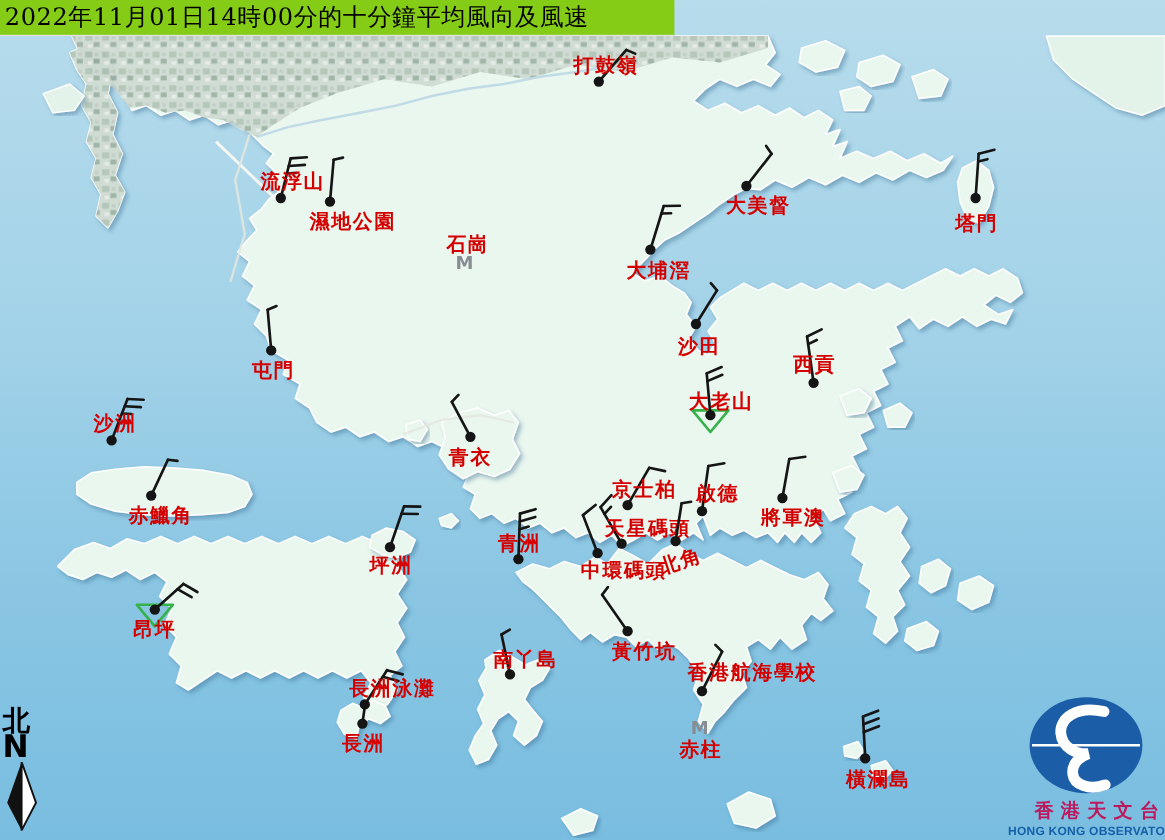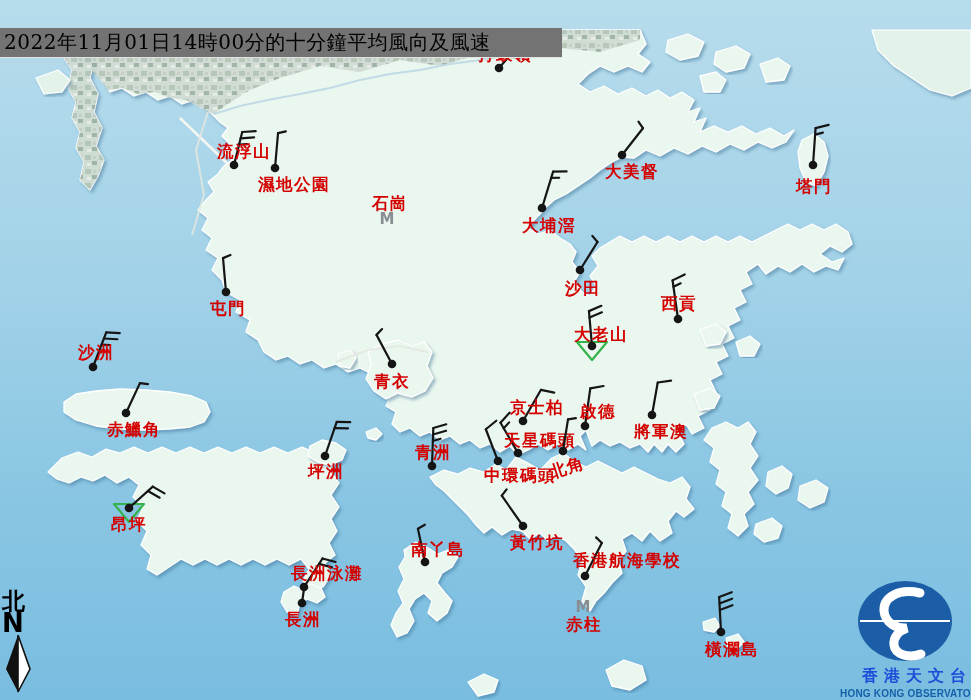--- a/index.html
+++ b/index.html
@@ -8,33 +8,33 @@
   .stage svg.map{position:absolute;left:0;top:0;}
   .land{fill:#eaf7ef;stroke:#ffffff;stroke-width:1.3;stroke-linejoin:round;filter:url(#coastShadow);}
   .land2{fill:#e3f3ea;stroke:#ffffff;stroke-width:1.2;stroke-linejoin:round;filter:url(#coastShadow);}
   .urban{opacity:0.85;}
   .road{fill:none;stroke:#e3e7df;stroke-width:2;opacity:.85;}
   .bridge{fill:none;stroke:#f8f8f2;stroke-width:2.5;opacity:.95;}
   .river{fill:none;stroke:#bcd7e4;stroke-width:2;opacity:.9;}
   .st-label{font-family:"DejaVu Serif","DejaVu Sans",serif;font-weight:bold;
             font-size:16.5px;letter-spacing:1.5px;text-anchor:middle;}
   .st-m{font-family:"DejaVu Sans",sans-serif;font-weight:bold;font-size:15px;text-anchor:middle;}
-  .title-bar{position:absolute;left:0;top:0;width:562px;height:30px;background:#737373;
+  .title-bar{position:absolute;left:0;top:0;width:562px;height:30px;background:#84cc16;
              display:flex;align-items:center;box-sizing:border-box;padding-left:4px;
-             border-bottom:1px solid #e2e2e2;margin-top:28px;}
+             border-bottom:1px solid #e2e2e2;}
   .title-bar span{font-family:"DejaVu Serif","DejaVu Sans",serif;font-size:20px;color:#000;
                   white-space:nowrap;letter-spacing:0.5px;}
   .compass{position:absolute;left:2px;top:589px;width:40px;text-align:left;color:#000;}
   .compass .cn{font-family:"DejaVu Serif",serif;font-size:23px;font-weight:bold;line-height:24px;display:block;}
   .compass .n{font-family:"DejaVu Sans",sans-serif;font-size:26px;font-weight:900;line-height:24px;display:block;margin-top:-2px;}
   .compass svg{display:block;margin-left:1px;margin-top:0px;}
   .hko{position:absolute;left:840px;top:580px;width:131px;text-align:center;}
   .hko .emblem{display:block;margin:0 auto;}
   .hko .cn{display:block;font-family:Liberation Sans, sans-serif;font-size:16px;font-weight:bold;
-           letter-spacing:6px;color:#1d4ed8;margin-top:3px;white-space:nowrap;margin-left:22px;}
+           letter-spacing:6px;color:#be185d;margin-top:3px;white-space:nowrap;margin-left:22px;}
   .hko .en{display:block;font-family:"Liberation Sans","DejaVu Sans",sans-serif;font-size:10px;
            font-weight:bold;color:#1560a8;letter-spacing:0.2px;white-space:nowrap;margin-top:1px;}
 </style>
 </head>
 <body>
 
 <div class="stage">
 
   <svg class="map" width="971" height="700" viewBox="0 0 971 700">
     <defs>

